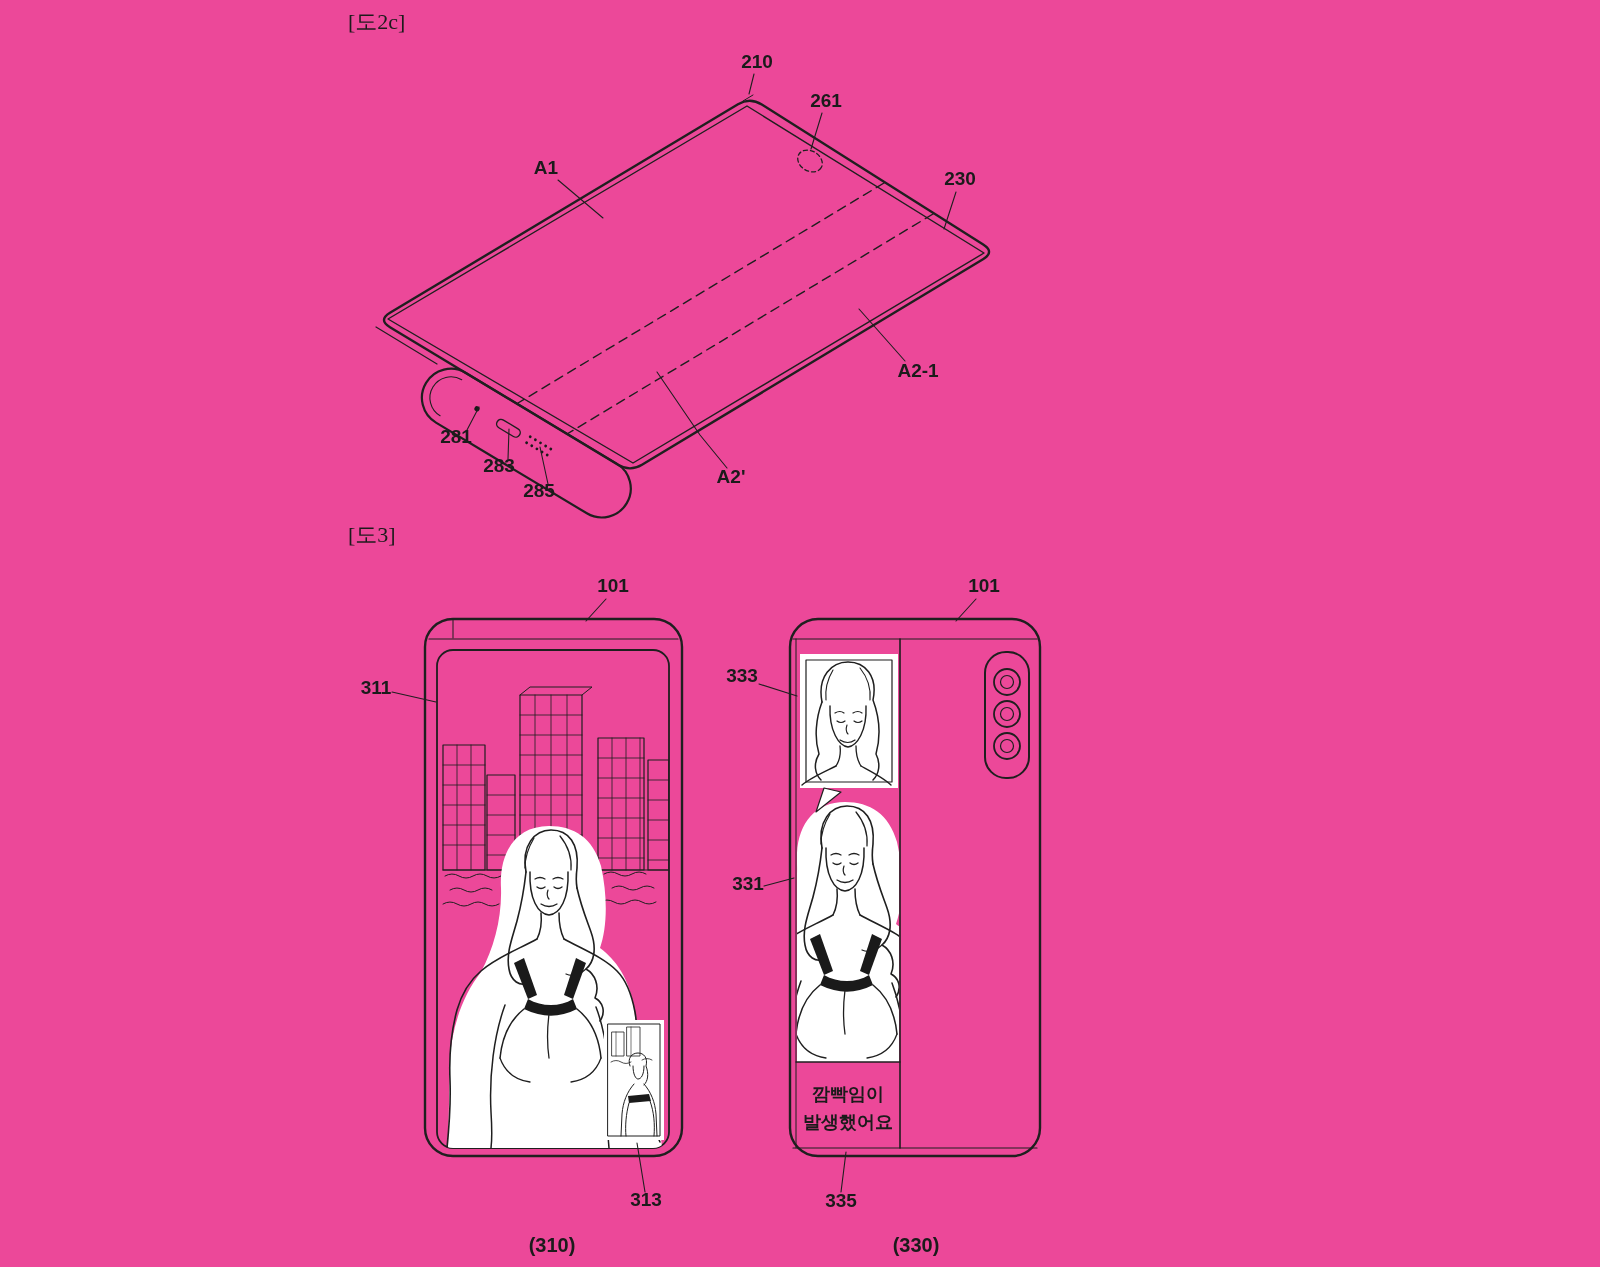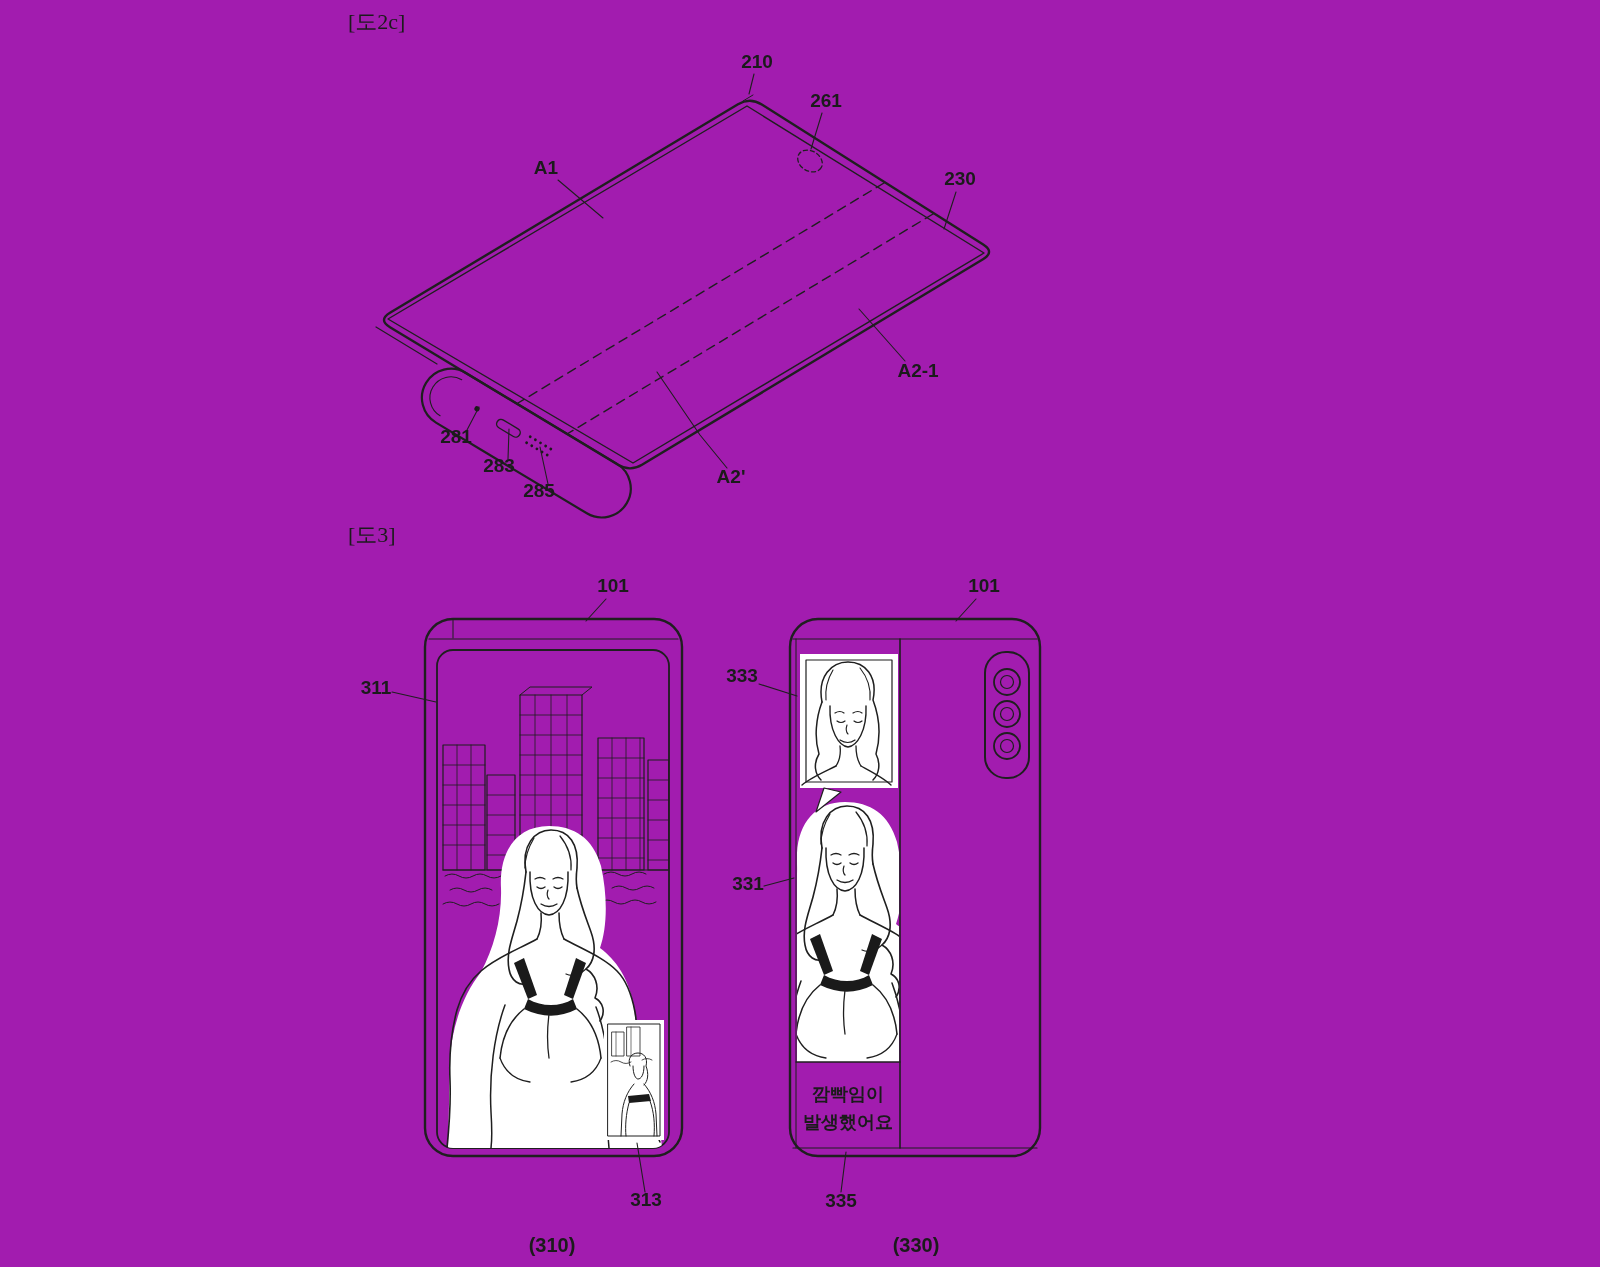--- a/index.html
+++ b/index.html
@@ -1,16 +1,16 @@
 <!DOCTYPE html>
 <html><head>
 <meta charset="utf-8">
 <style>
   html,body{margin:0;padding:0;background:#ffffff;}
-  .canvas{position:relative;width:1600px;height:1267px;background:#a21caf;overflow:hidden;}
+  .canvas{position:relative;width:1600px;height:1267px;background:#ec4899;overflow:hidden;}
   .canvas svg{position:absolute;left:0;top:0;}
   .ink{stroke:#1f1f1f;fill:none;stroke-linecap:round;stroke-linejoin:round;}
   .inkfill{fill:#1a1a1a;stroke:none;}
   .white{fill:#ffffff;stroke:none;}
   text{fill:#1b1b1b;}
   .ref{font-family:"Liberation Sans",sans-serif;font-size:19px;font-weight:700;}
   .figlabel{font-family:"Liberation Serif",serif;font-size:22px;}
   .caption{font-family:"Liberation Sans",sans-serif;font-size:20px;font-weight:700;}
   .msg{font-family:"Liberation Sans",sans-serif;font-size:18px;font-weight:700;}
 </style>

